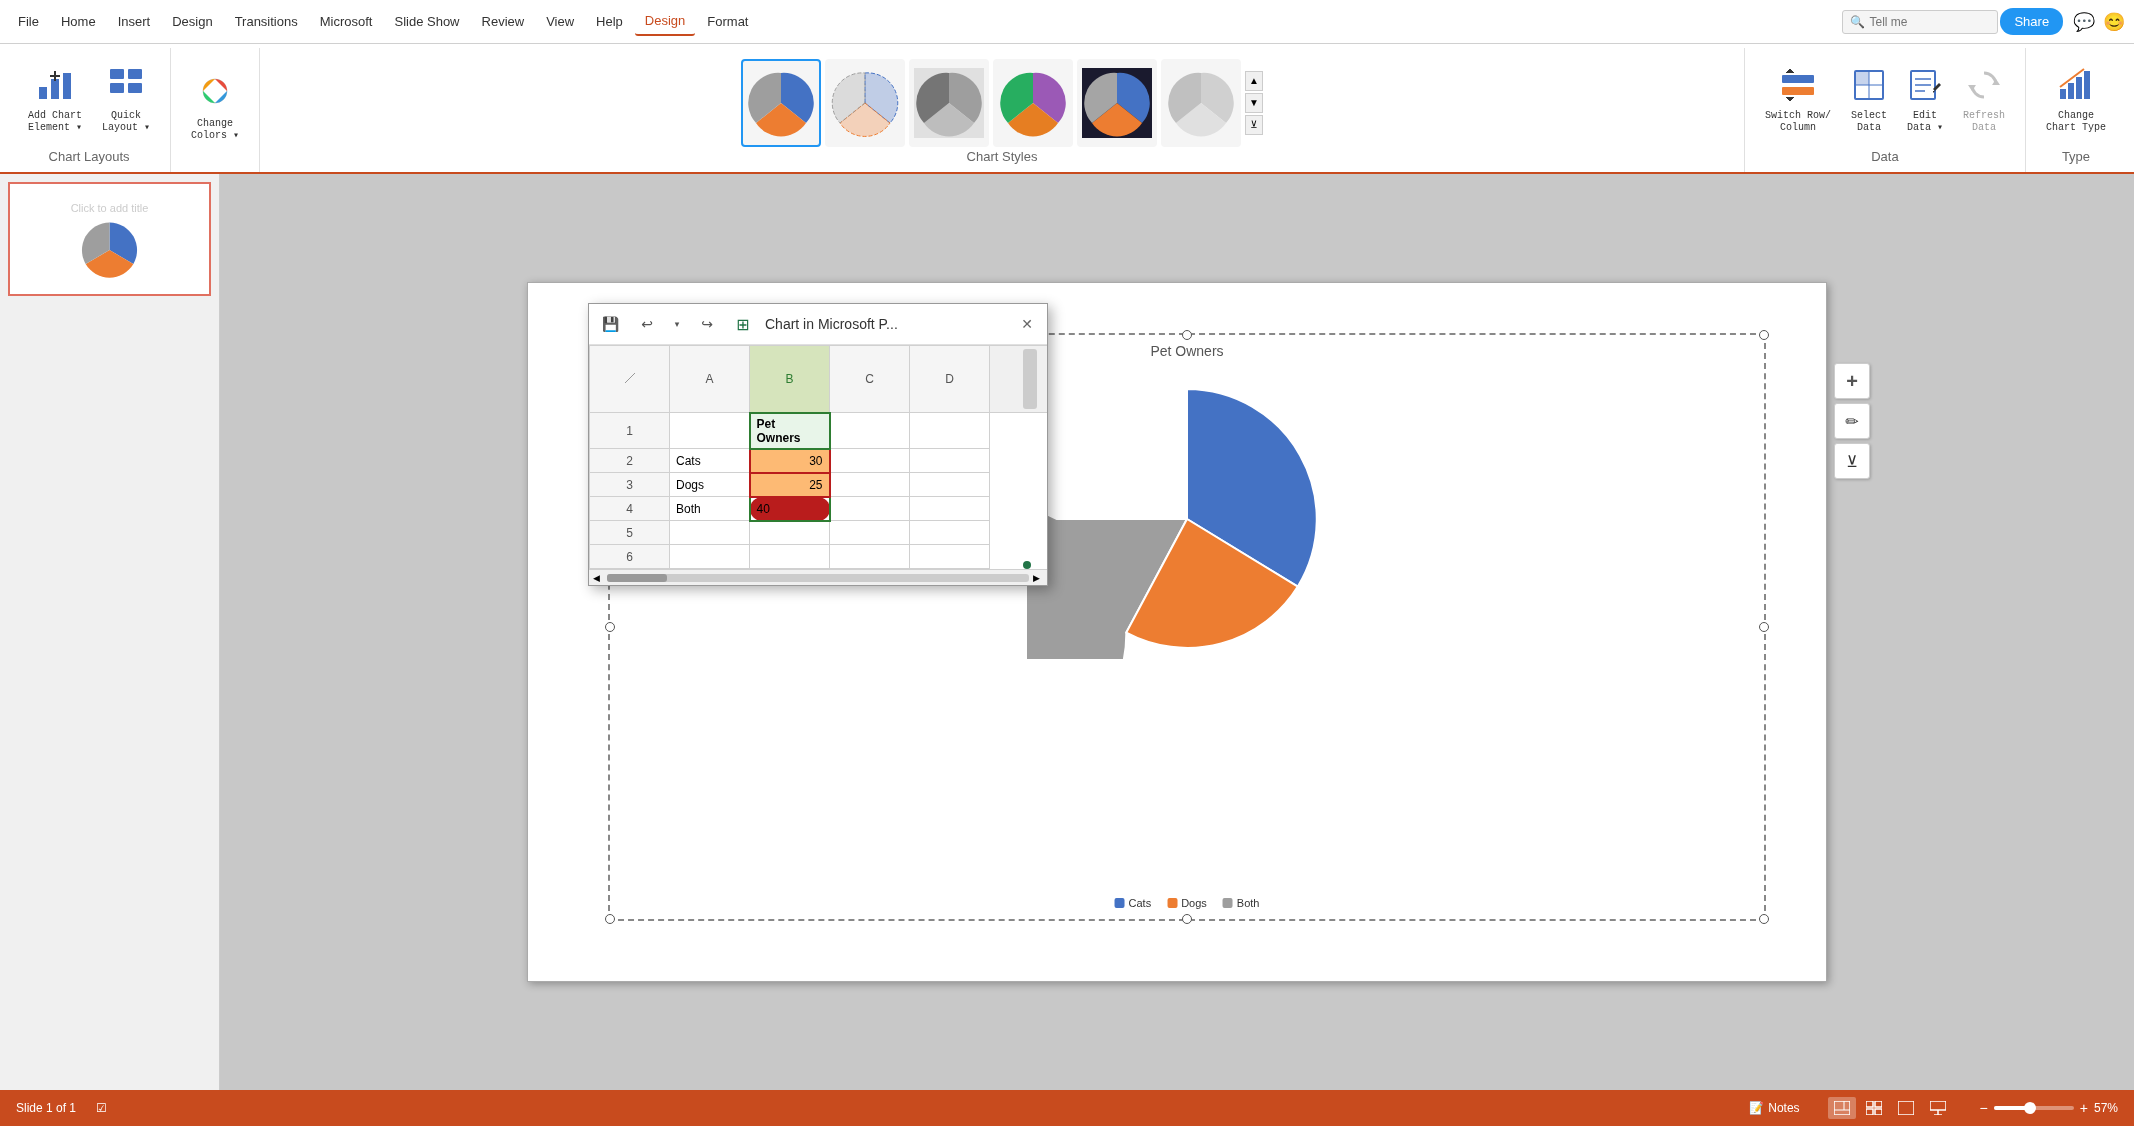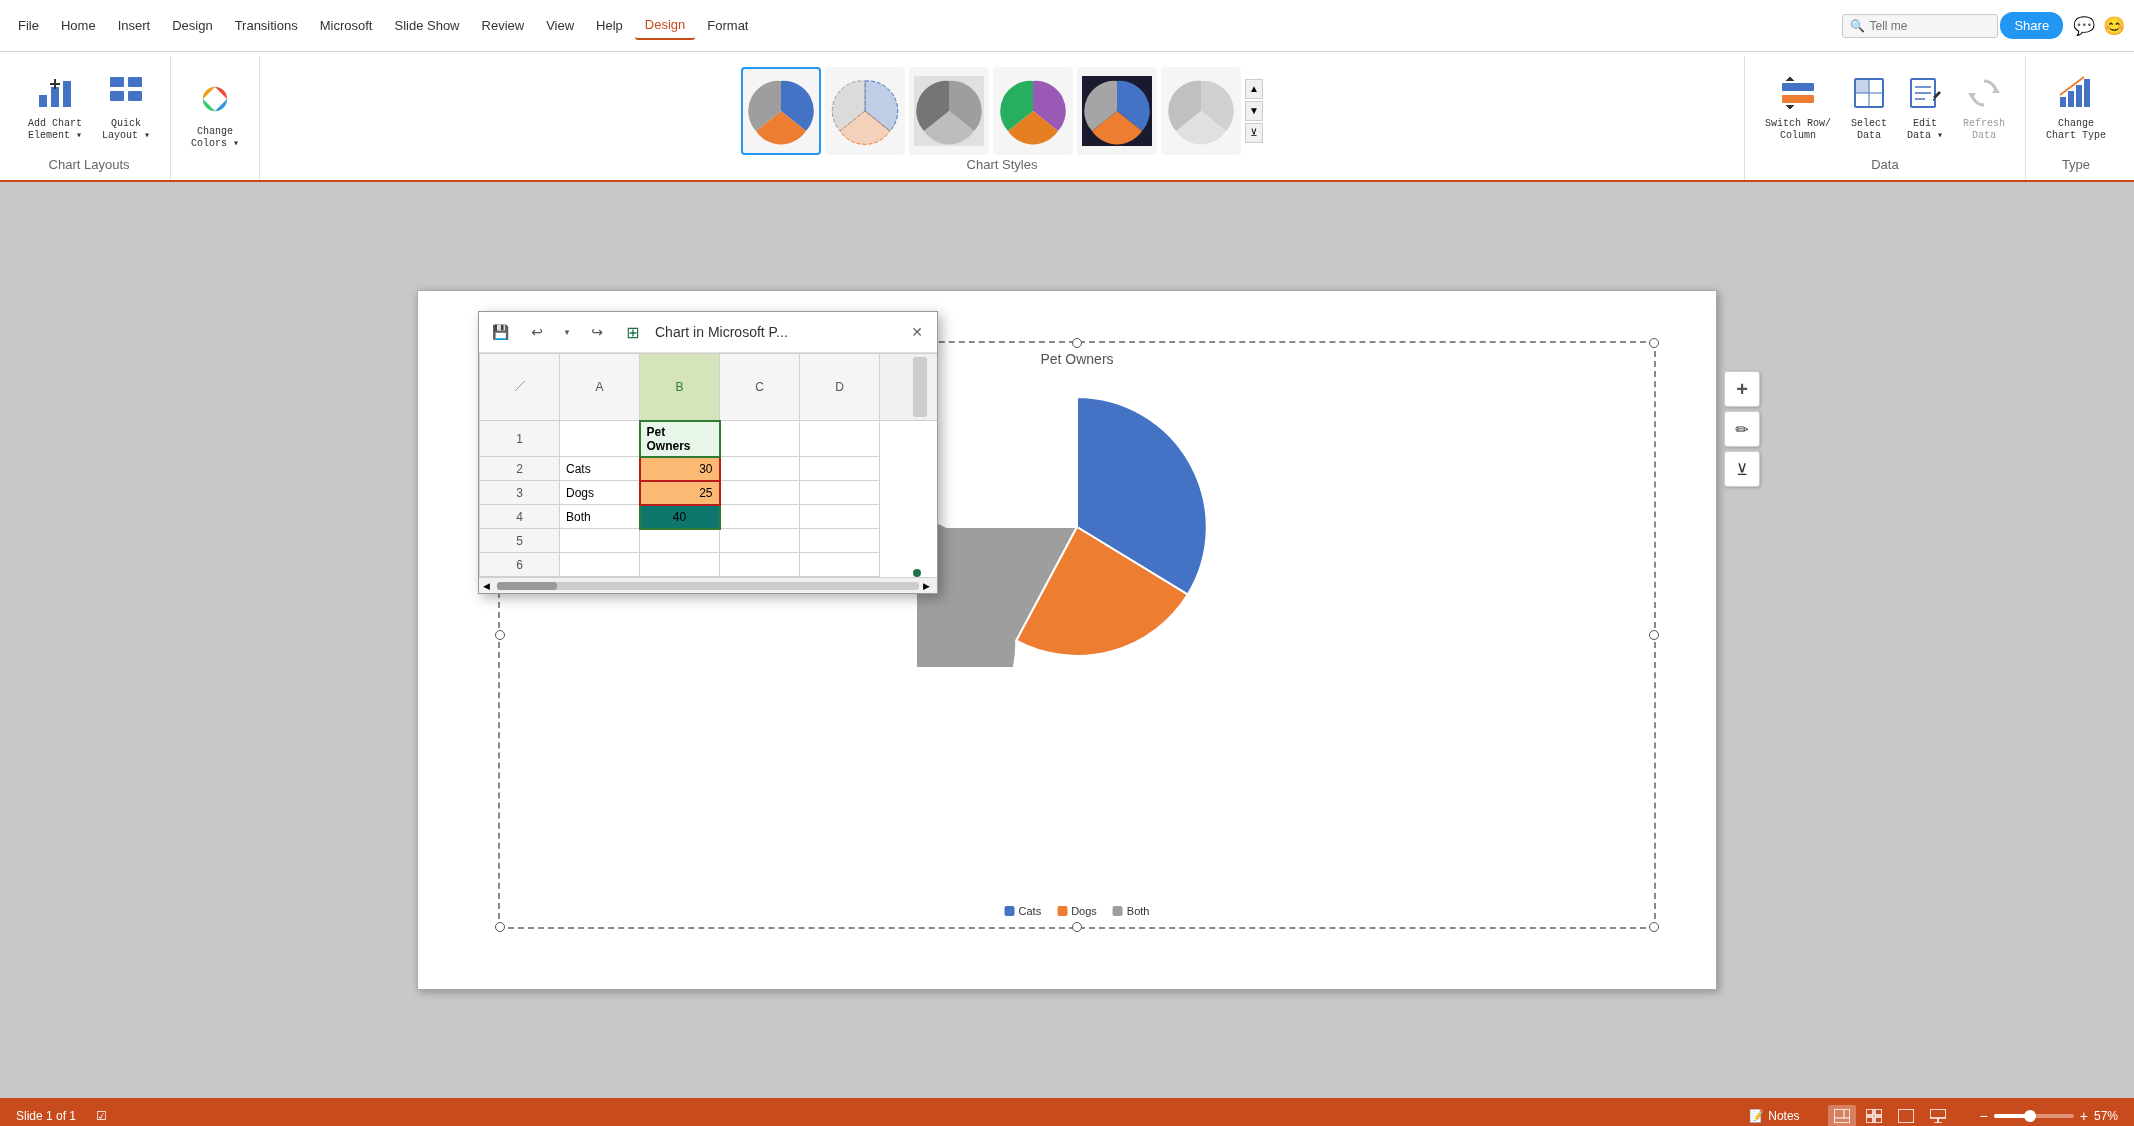--- a/index.html
+++ b/index.html
@@ -5,21 +5,21 @@
     * { box-sizing: border-box; margin: 0; padding: 0; }
     body { font-family: 'Segoe UI', Arial, sans-serif; background: #f0f0f0; font-size: 12px; overflow: hidden; width: 2134px; height: 1126px; }
 
     
     .menu-bar {
       background: #fff;
       border-bottom: 1px solid #d0d0d0;
       display: flex;
       align-items: center;
       padding: 12px 8px;
-      height: 52px;
+      height: 44px;
       gap: 2px;
     }
     .menu-item {
       padding: 6px 10px;
       cursor: pointer;
       color: #333;
       font-size: 13px;
       border-radius: 3px;
     }
     .menu-item.active { color: #c84b1e; border-bottom: 2px solid #c84b1e; }
@@ -512,20 +512,38 @@
         </div>
         <div class="label">Change<br>Chart Type</div>
       </div>
     </div>
     <div class="ribbon-section-label">Type</div>
   </div>
 </div>
 
 <div class="main-area">
 
+  <div class="slide-panel">
+    <div style="position:relative; display:flex; align-items:flex-start;">
+
+      <div class="slide-thumb">
+
+        <svg width="100%" height="100%" viewBox="0 0 180 100">
+          <rect x="0" y="0" width="180" height="100" fill="#fff"></rect>
+          <text x="90" y="25" text-anchor="middle" font-size="10" fill="#ccc">Click to add title</text>
+
+          <g transform="translate(90,60)">
+            <path d="M0 0 L0 -25 A25 25 0 0 1 21.65 12.5 Z" fill="#4472C4"></path>
+            <path d="M0 0 L21.65 12.5 A25 25 0 0 1 -21.65 12.5 Z" fill="#ED7D31"></path>
+            <path d="M0 0 L-21.65 12.5 A25 25 0 0 1 0 -25 Z" fill="#9E9E9E"></path>
+          </g>
+        </svg>
+      </div>
+    </div>
+  </div>
 
   <div class="content-area">
 
     <div class="slide-canvas">
 
       <div class="chart-title-placeholder">
         <span style="color:#aaa;font-size:38px;">to add title</span>
       </div>
 
       <div class="chart-area">
@@ -629,21 +647,21 @@
                 <td class="row-header">3</td>
                 <td>Dogs</td>
                 <td class="selected" style="text-align:right;">25</td>
                 <td></td>
                 <td></td>
               </tr>
 
               <tr>
                 <td class="row-header">4</td>
                 <td>Both</td>
-                <td class="active-cell" style="text-align:center; background:#0f766e;">40</td>
+                <td class="active-cell" style="text-align:left; background:#b91c1c;border-radius:12px;">40</td>
                 <td></td>
                 <td></td>
               </tr>
 
               <tr>
                 <td class="row-header">5</td>
                 <td></td>
                 <td></td>
                 <td></td>
                 <td></td>

